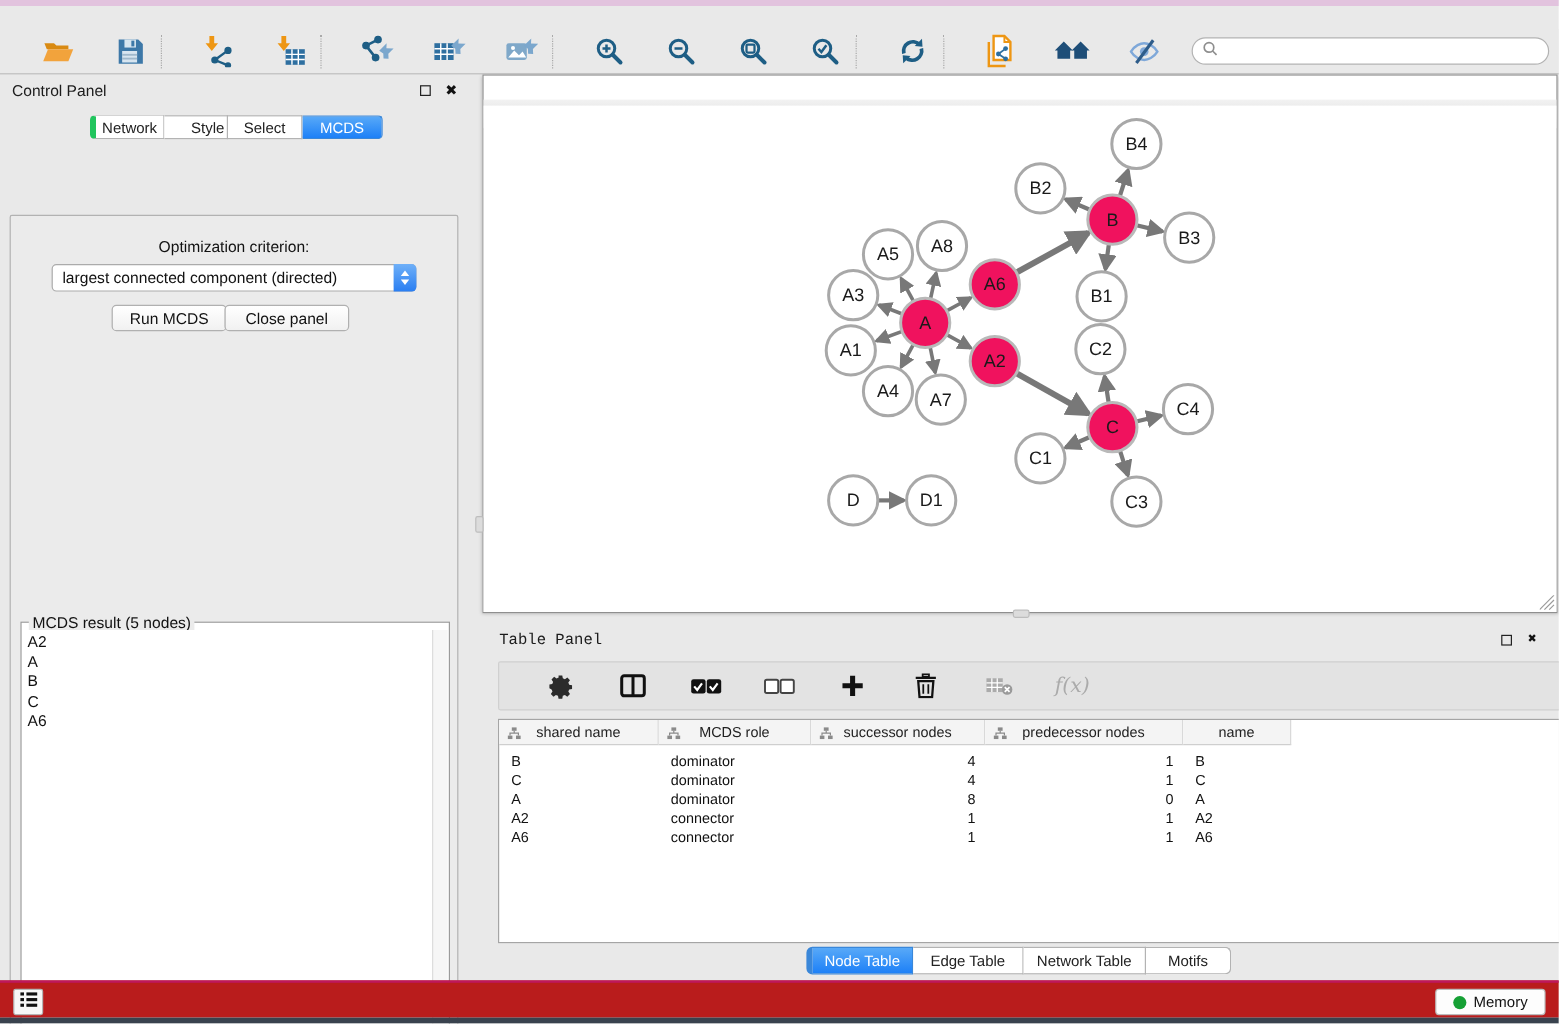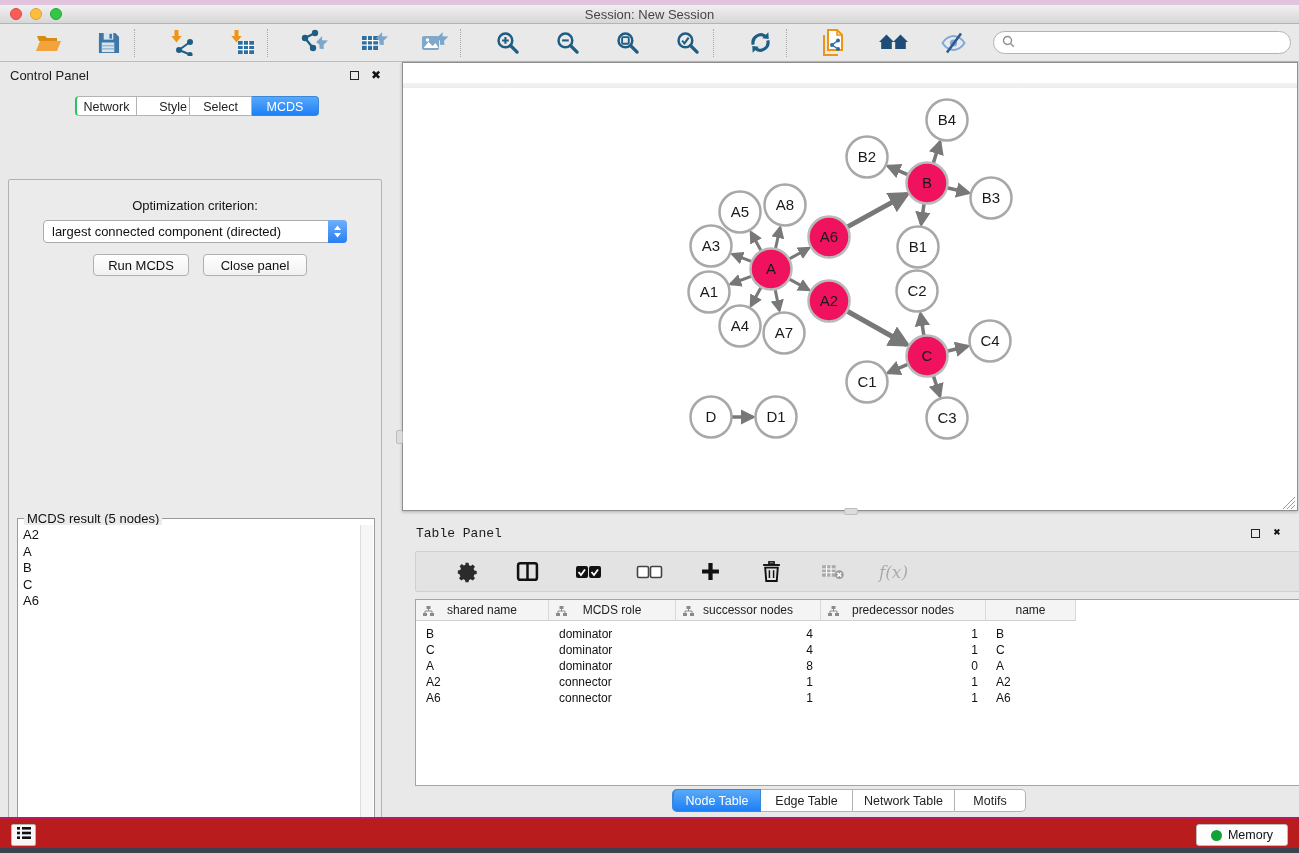--- a/index.html
+++ b/index.html
@@ -38,38 +38,38 @@
   .panel-head { height:26px; display:flex; align-items:center; padding:0 10px; }
   .panel-title { font-size:13px; color:#1c1c1c; flex:1; }
   .float-btn,.close-btn { width:16px; height:16px; display:flex; align-items:center;
     justify-content:center; margin-left:6px; }
   .float-glyph { width:9px; height:9px; border:1.6px solid #222; }
   .close-glyph { font-size:12px; font-weight:bold; color:#111; line-height:1; }
 
   .tabs-row { display:flex; justify-content:center; margin-top:8px; position:relative; z-index:2; }
   .tab { height:20px; line-height:20px; font-size:12.5px; text-align:center;
     background:#fff; border:1px solid #b3b3b3; border-left:none; color:#222; padding:0 2px; }
-  .tab.first { border-left:2px solid #22c55e; border-radius:4px 0 0 4px; }
+  .tab.first { border-left:5px solid #22c55e; border-radius:4px 0 0 4px; }
   .tab.last { border-radius:0 4px 4px 0; }
   .tab.active { background:linear-gradient(#58a9f8,#1d80f7); color:#fff; border-color:#3a87d9; }
 
   #cp-body { position:absolute; left:8px; top:117px; width:374px; height:684px;
     border:1px solid #b2b2b2; background:#ebebeb; border-radius:2px; }
   #opt-label { position:absolute; left:0; top:18px; width:100%; text-align:center;
     font-size:13px; color:#111; }
   #opt-select { position:absolute; left:34px; top:40px; width:304px; height:23px;
     background:#fff; border:1px solid #ababab; border-radius:4px; display:flex; align-items:center; }
   #opt-select .val { flex:1; font-size:13px; color:#111; padding-left:8px; white-space:nowrap; }
   #opt-stepper { width:19px; height:23px; margin:-1px -1px 0 0; border-radius:0 4px 4px 0;
     background:linear-gradient(#6fb0f8,#2a7ef2); display:flex; align-items:center; justify-content:center; }
   .cp-btn { position:absolute; top:74px; height:22px; background:linear-gradient(#fff,#f1f1f1);
     border:1px solid #b0b0b0; border-radius:4px; font-size:13px; color:#111;
     display:flex; align-items:center; justify-content:center; }
   #btn-run { left:84px; width:96px; }
-  #btn-close-panel { left:194px; width:104px; }
+  #btn-close-panel { left:178px; width:104px; }
 
   #mcds-fieldset { position:absolute; left:8px; top:338px; width:358px; height:342px;
     border:1px solid #9b9b9b; background:#fff; }
   #mcds-legend { position:absolute; left:6px; top:-8px; background:#ebebeb;
     font-size:13px; color:#111; padding:0 3px; }
   #mcds-list { position:absolute; left:1px; top:6px; width:342px; bottom:1px;
     background:#fff; font-size:13px; color:#111; padding:2px 0 0 4px; line-height:16.5px; }
   #mcds-scroll { position:absolute; right:1px; top:6px; width:13px; bottom:1px;
     background:#f6f6f6; border-left:1px solid #ddd; }
 
@@ -120,28 +120,20 @@
     font-size:12.5px; color:#111; }
   #memory-dot { width:11px; height:11px; border-radius:50%; background:#16a035; }
 </style>
 </head>
 <body>
 
 <div id="stage">
 
   <div class="abs" id="desktop-top"></div>
 
-  <div class="abs" id="titlebar">
-    <div class="tlights abs" style="left:10px; top:3px;">
-      <span class="tl r"></span>
-      <span class="tl y"></span>
-      <span class="tl g"></span>
-    </div>
-    <div class="title">Session: New Session</div>
-  </div>
 
   <div class="abs" id="toolbar">
       <span class="icon-btn">
         <svg width="27" height="24" viewBox="0 0 27 24">
           <path d="M2 5h8l2 2h10v3H4z" fill="#d98a12"></path>
           <path d="M5 10h21l-4 10H1z" fill="#f2a33c"></path>
         </svg>
       </span>
       <span class="icon-btn">
         <svg width="23" height="23" viewBox="0 0 24 24">

